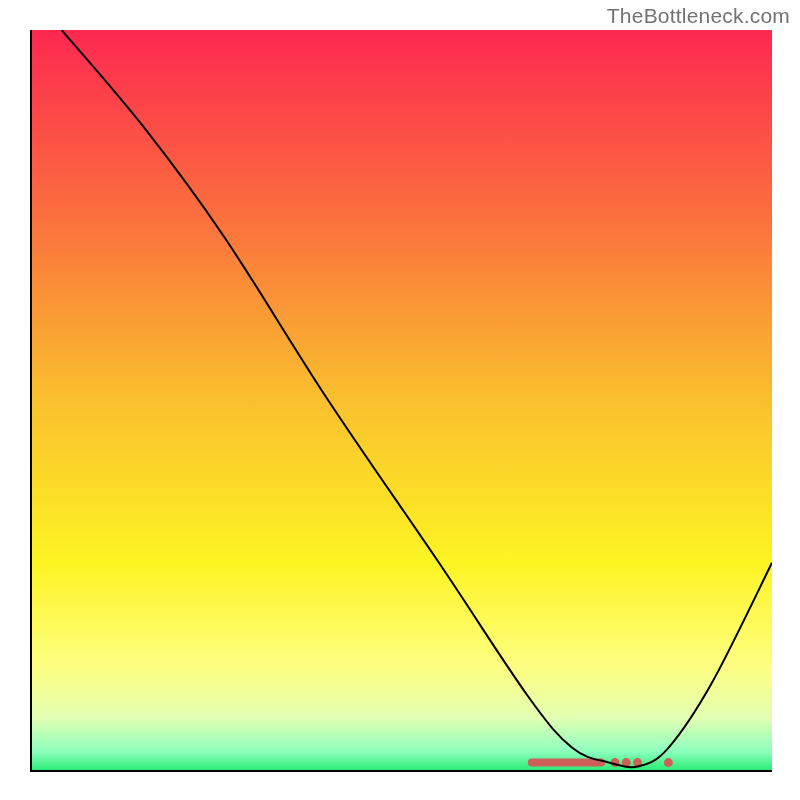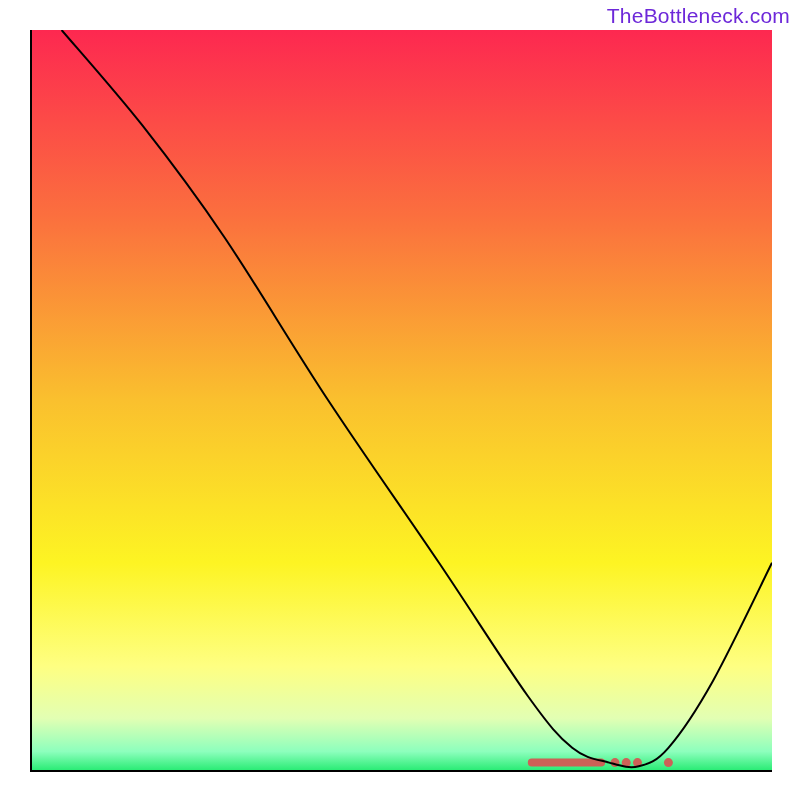--- a/index.html
+++ b/index.html
@@ -13,21 +13,21 @@
   }
   .wrap {
     position: relative;
     width: 800px;
     height: 800px;
   }
   .watermark {
     position: absolute;
     top: 4px;
     right: 10px;
-    color: #6d28d9;
+    color: #737373;
     font-size: 21px;
     letter-spacing: 0.2px;
     text-align: center;
   }
   .plot-area {
     position: absolute;
     left: 30px;
     top: 30px;
     width: 740px;
     height: 740px;

